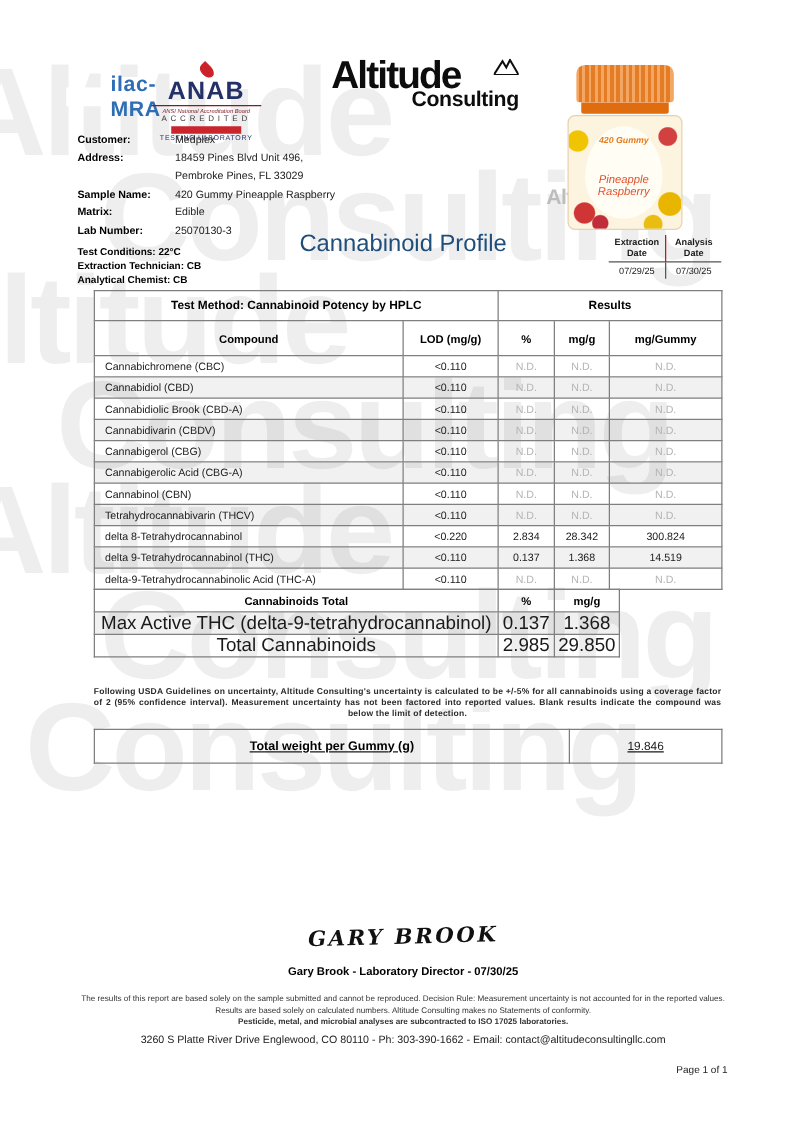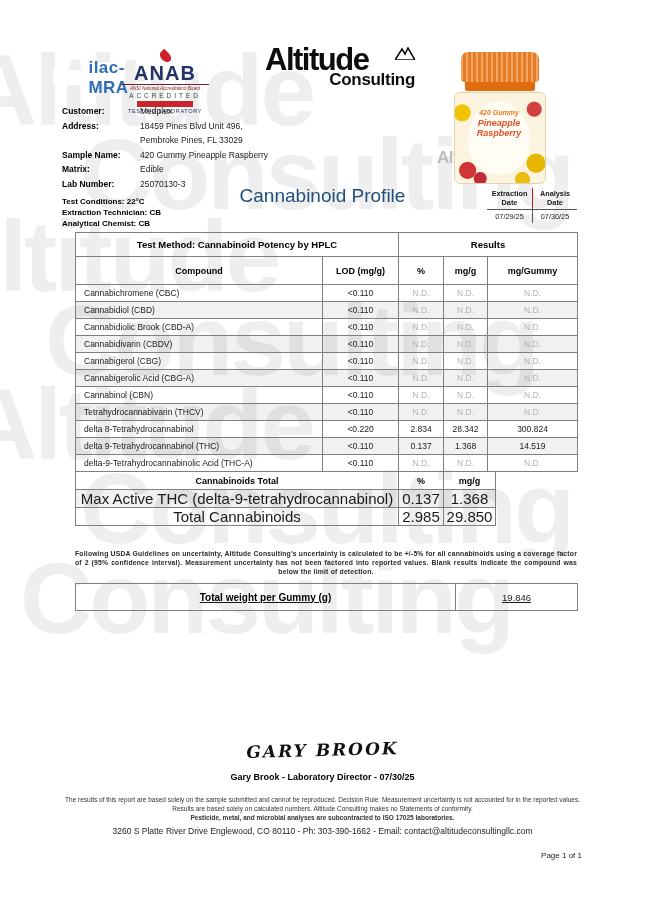--- a/index.html
+++ b/index.html
@@ -50,21 +50,21 @@
               radial-gradient(circle at 28% 95%, #c02c3a 0 6px, transparent 7px),
               radial-gradient(circle at 88% 18%, #d34040 0 7px, transparent 8px),
               radial-gradient(circle at 90% 78%, #e8b500 0 9px, transparent 10px),
               radial-gradient(circle at 8% 22%, #f0c400 0 8px, transparent 9px),
               radial-gradient(circle at 75% 96%, #e9bd12 0 7px, transparent 8px),
               #fdf4e0;
             position:relative;overflow:hidden;}
   .jar-oval{position:absolute;left:13px;top:8px;width:62px;height:74px;background:#fffdf4;
             border-radius:50% 50% 50% 50%/55% 55% 45% 45%;text-align:center;padding-top:8px;box-sizing:border-box;}
   .jar-brand{font-size:7px;font-weight:bold;font-style:italic;color:#e77b1e;}
-  .jar-flavor{font-size:9px;font-weight:bold;font-style:italic;color:#e0512e;line-height:1.15;margin-top:2px;}
+  .jar-flavor{font-size:9px;font-weight:normal;font-style:italic;color:#e0512e;line-height:1.15;margin-top:22px;}
 
   
   .info{left:62px;top:104px;width:300px;z-index:2;font-size:8.5px;}
   .info-row{display:flex;line-height:14.5px;}
   .info-label{width:78px;font-weight:bold;color:#000;}
   .info-value{color:#222;}
 
   .testinfo{left:62px;top:196px;z-index:2;font-size:8px;font-weight:bold;line-height:11px;color:#000;}
 
   .doc-title{left:0;right:0;top:185px;text-align:center;z-index:2;font-size:19px;color:#1f4e7a;}

